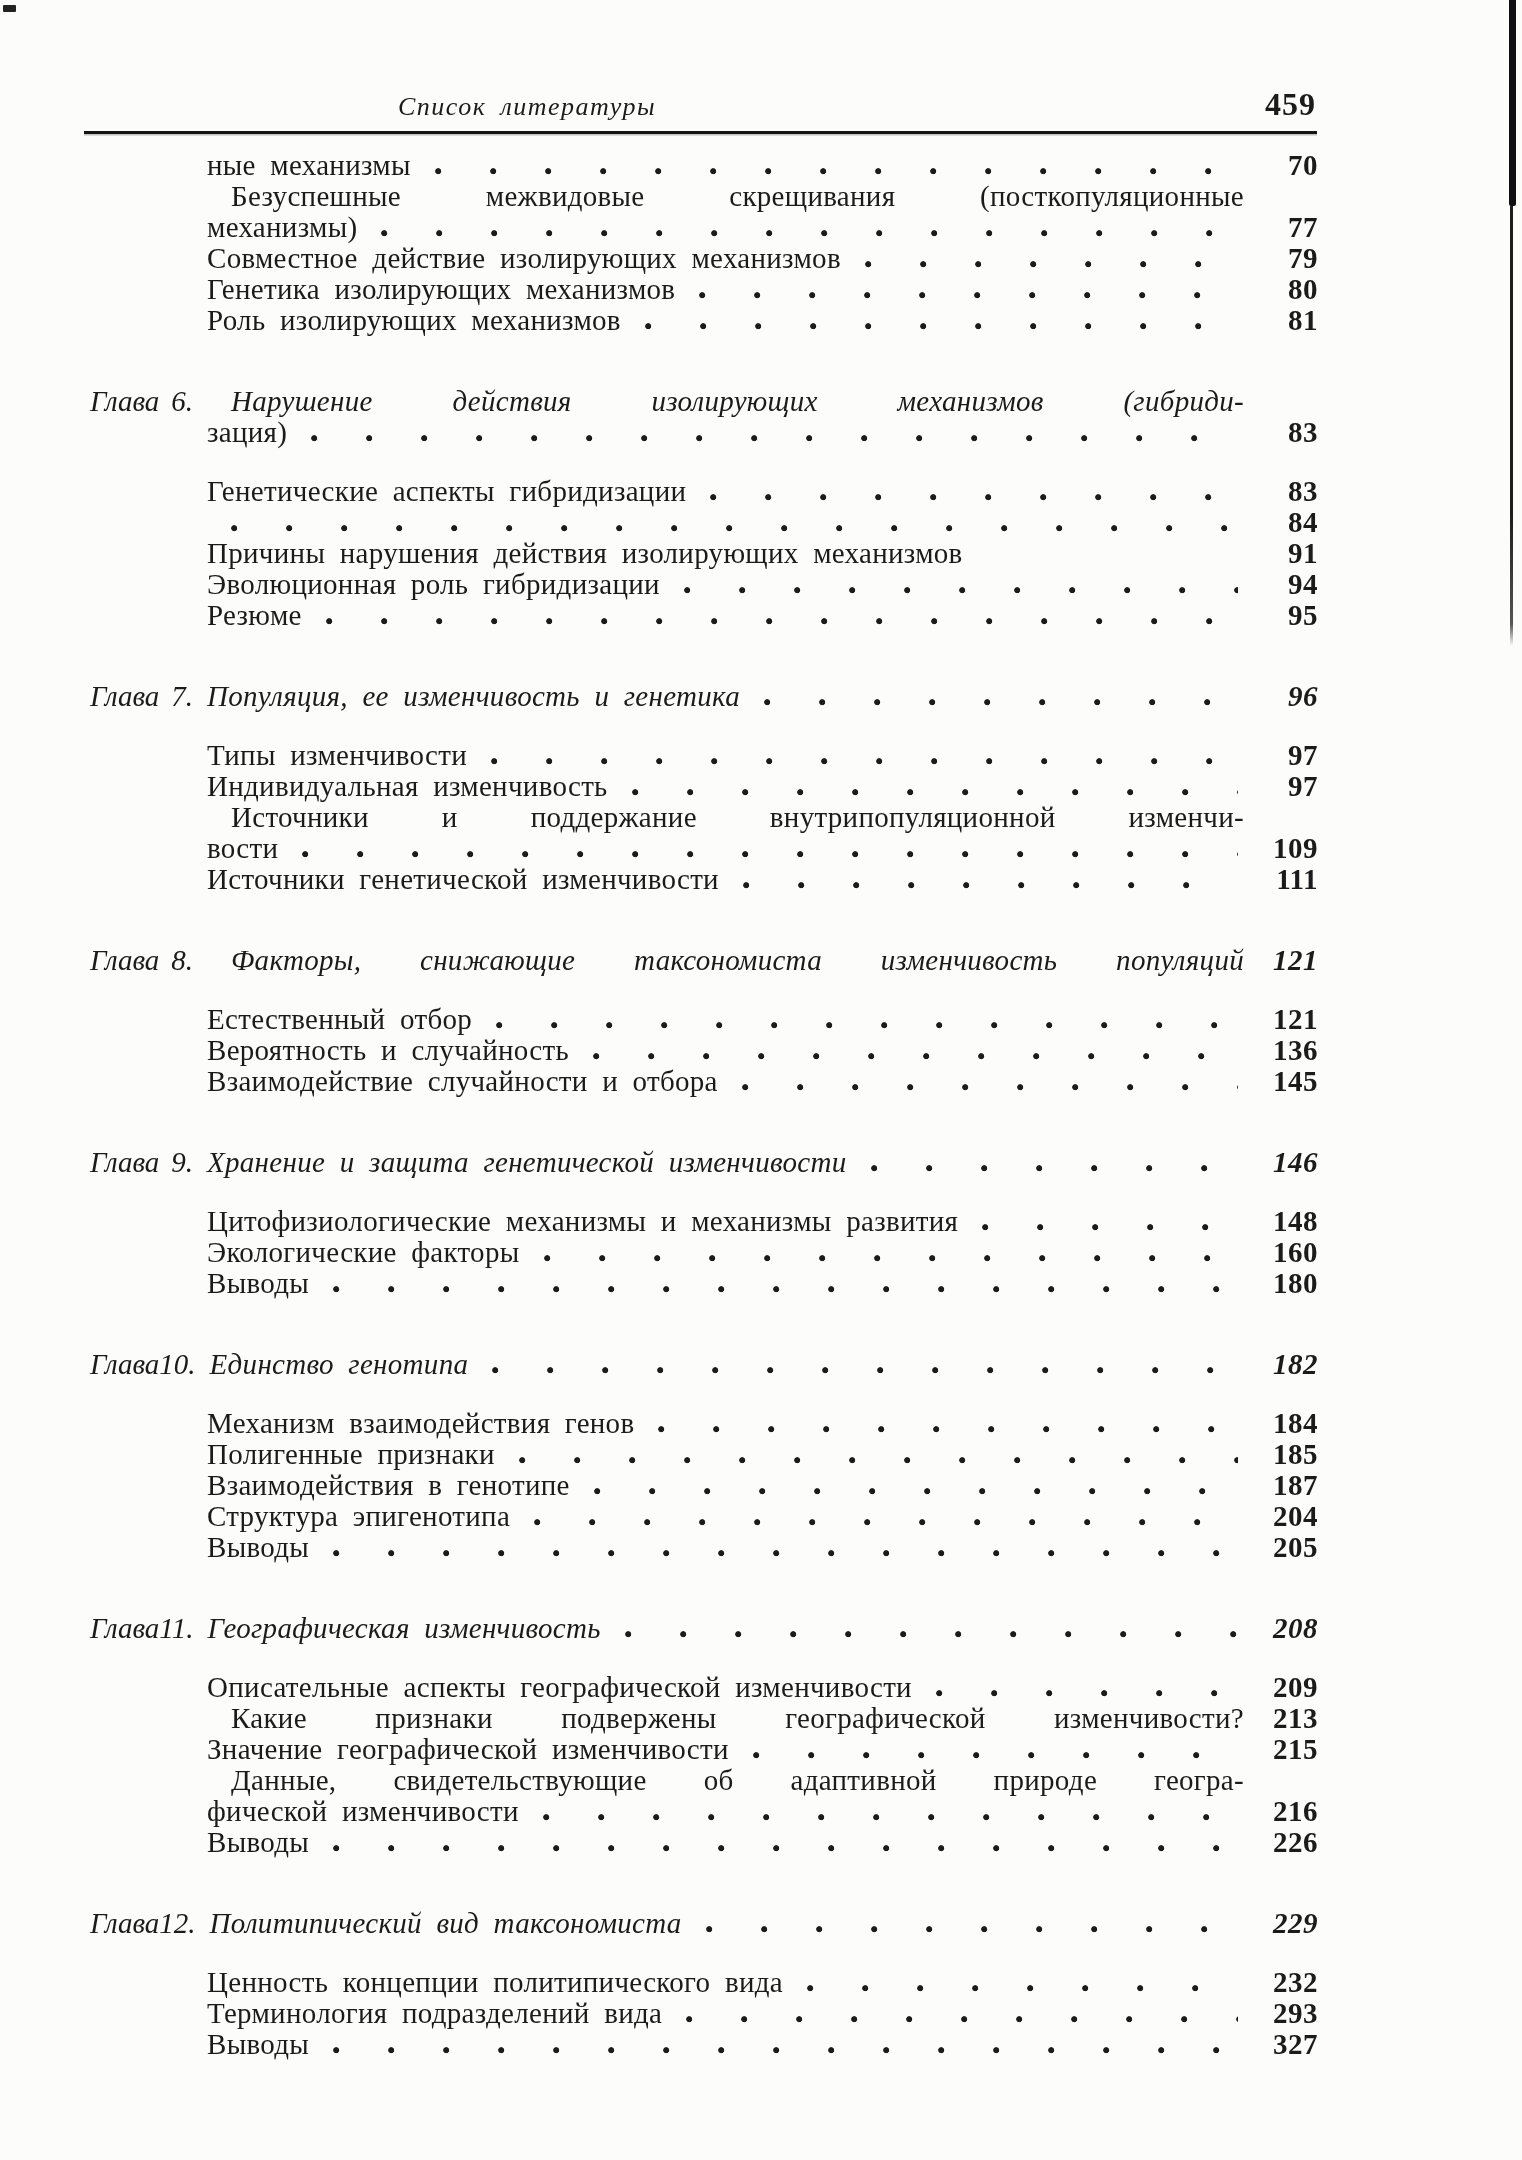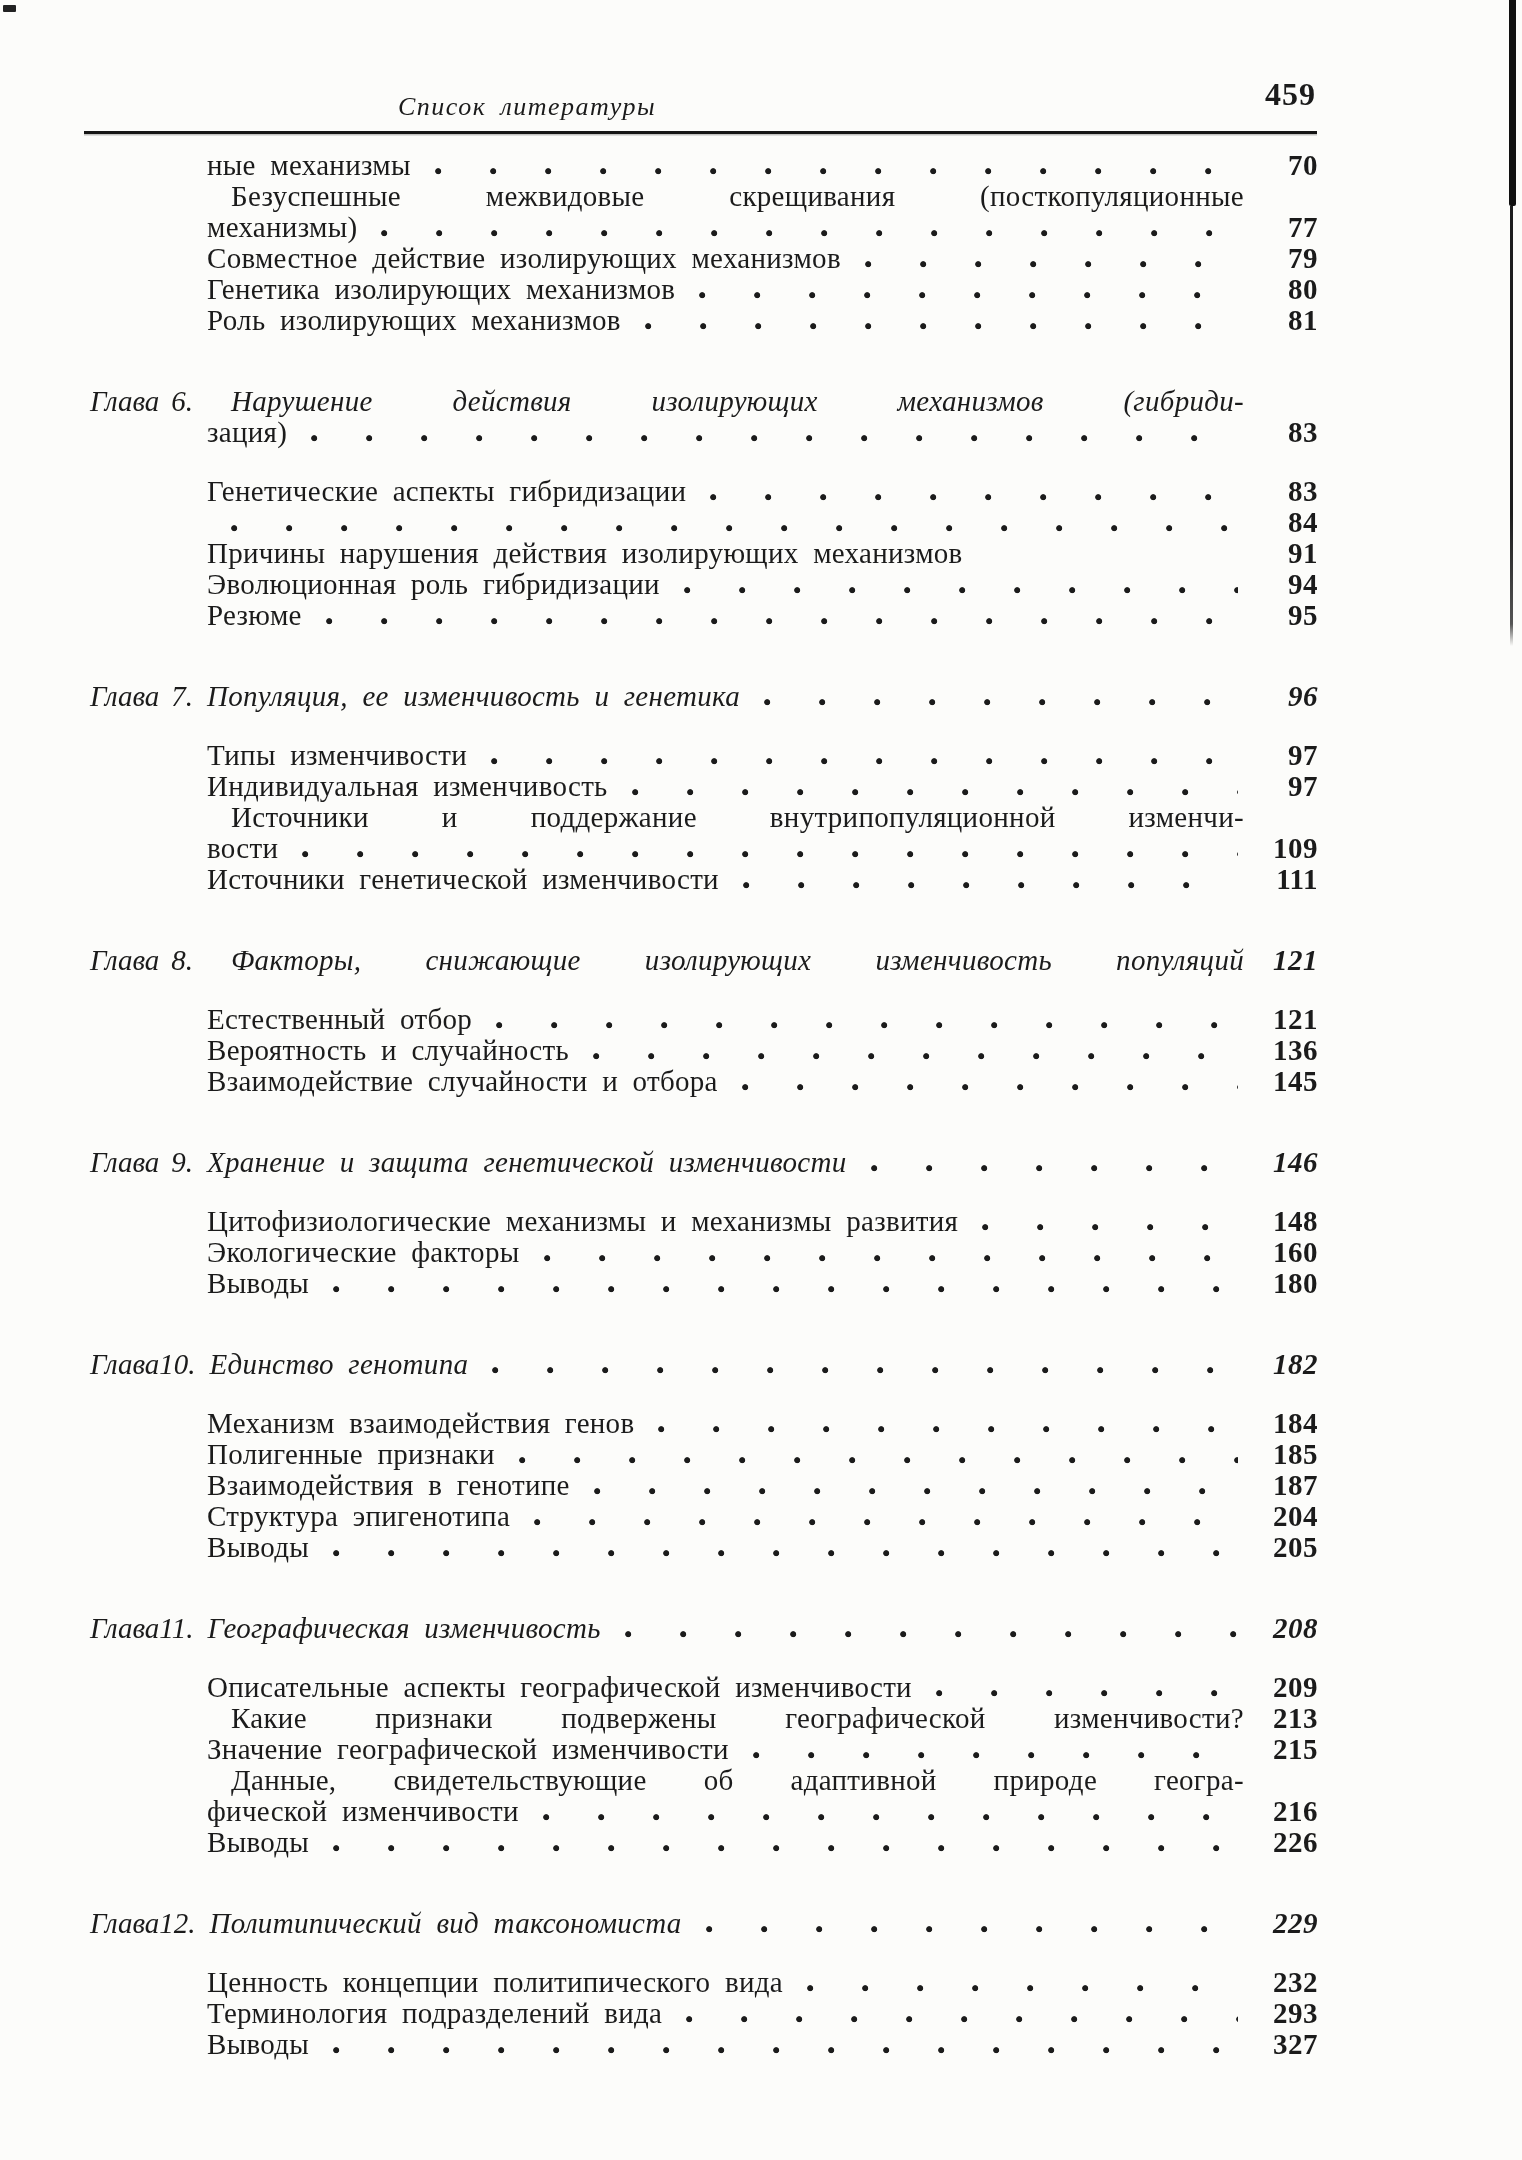--- a/index.html
+++ b/index.html
@@ -20,21 +20,21 @@
   
   .speck{position:absolute;left:3px;top:5px;width:13px;height:7px;background:#222;border-radius:1px;}
   .edge-top{position:absolute;right:6px;top:-4px;width:7px;height:210px;background:#101010;border-radius:2px;}
   .edge-bottom{position:absolute;right:9px;top:206px;width:3px;height:440px;background:linear-gradient(#1d1d1d 70%,#555 95%,transparent);}
   
   .htitle{
     position:absolute;left:398px;top:92px;
     font-style:italic;font-size:26px;letter-spacing:1.5px;word-spacing:6px;
   }
   .hpage{
-    position:absolute;right:206px;top:76px;
+    position:absolute;right:206px;top:86px;
     font-size:32px;font-weight:bold;letter-spacing:1px;
   }
   .hrule{
     position:absolute;left:84px;top:131px;width:1233px;height:3.4px;
     background:#151515;box-shadow:0 1.5px 0 rgba(20,20,20,.25);
   }
   
   .toc{
     position:absolute;left:90px;top:150px;width:1228px;
     font-size:29px;line-height:31px;
@@ -188,21 +188,21 @@
         <span class="chlabel"></span>
         <span class="txt">Источники генетической изменчивости</span>
         <span class="leader dots"></span>
         <span class="pg">111</span>
       </div>
       <div class="row gap-chapter wide">
         <span class="chlabel">
           <span>Глава</span>
           <span>8.</span>
         </span>
-        <span class="txt">Факторы, снижающие изолирующих изменчивость популяций</span>
+        <span class="txt">Факторы, снижающие таксономиста изменчивость популяций</span>
         <span class="pg">121</span>
       </div>
       <div class="row gap-sub">
         <span class="chlabel"></span>
         <span class="txt">Естественный отбор</span>
         <span class="leader dots"></span>
         <span class="pg">121</span>
       </div>
       <div class="row">
         <span class="chlabel"></span>

